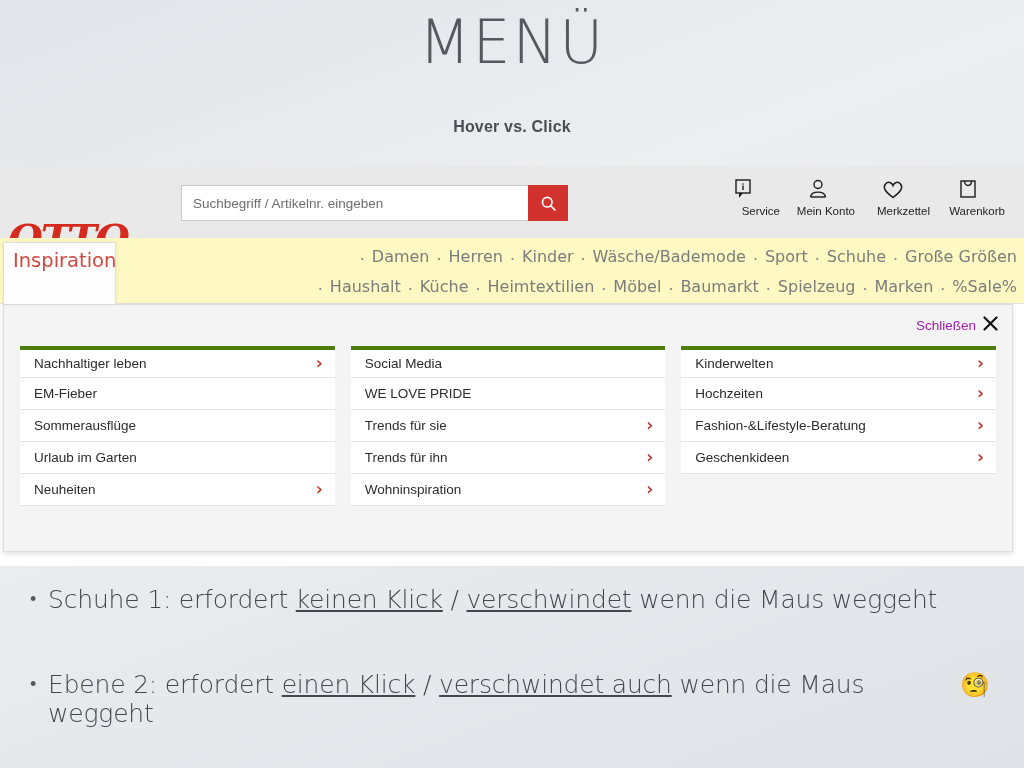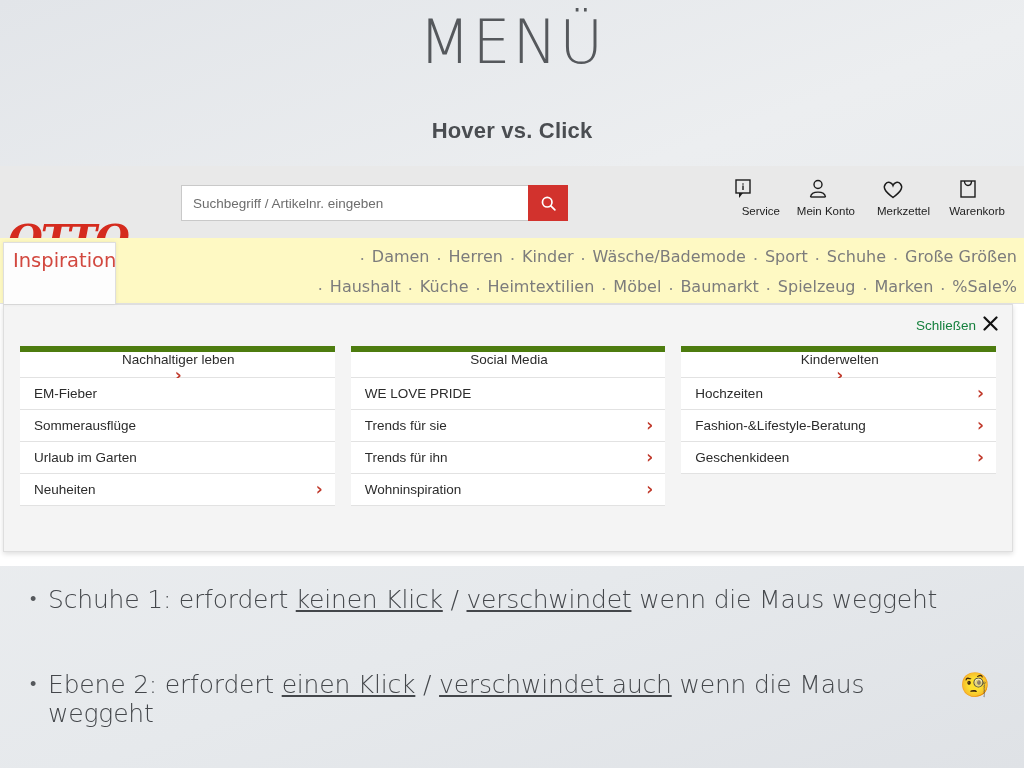--- a/index.html
+++ b/index.html
@@ -32,21 +32,21 @@
     font-family: "DejaVu Sans", sans-serif;
     line-height: 1.15;
   }
 
   .slide-subtitle {
     position: absolute;
     top: 118px;
     left: 0;
     width: 1024px;
     text-align: center;
-    font-size: 22px;
+    font-size: 16px;
     font-weight: bold;
     color: #4a4d51;
     font-family: "Liberation Sans", sans-serif;
     letter-spacing: 0.2px;
   }
 
   
   .shot {
     position: absolute;
     top: 166px;
@@ -214,21 +214,21 @@
     position: absolute;
     right: 14px;
     top: 11px;
     display: flex;
     align-items: center;
     gap: 7px;
     cursor: pointer;
   }
   .mega-close .ctext {
     font-size: 13.5px;
-    color: #15803d;
+    color: #a21caf;
     font-family: "Liberation Sans", sans-serif;
   }
 
   .mega-cols {
     position: absolute;
     left: 16px;
     top: 41px;
     right: 16px;
     display: flex;
     gap: 16px;
@@ -238,21 +238,21 @@
   .mrow {
     background: #ffffff;
     border-bottom: 1px solid #e2e2e2;
     height: 32px;
     display: flex;
     align-items: center;
     padding: 0 12px 0 14px;
     cursor: pointer;
     position: relative;
   }
-  .mrow:first-child { border-top: 6px solid #4d7c0f; flex-direction: column; }
+  .mrow:first-child { border-top: 4px solid #4d7c0f; }
   .mrow .mlabel {
     font-size: 13.5px;
     color: #2b2b2b;
     font-family: "Liberation Sans", sans-serif;
     flex: 1;
   }
   .mrow .chev {
     color: #c0392b;
     font-size: 17px;
     font-weight: bold;

